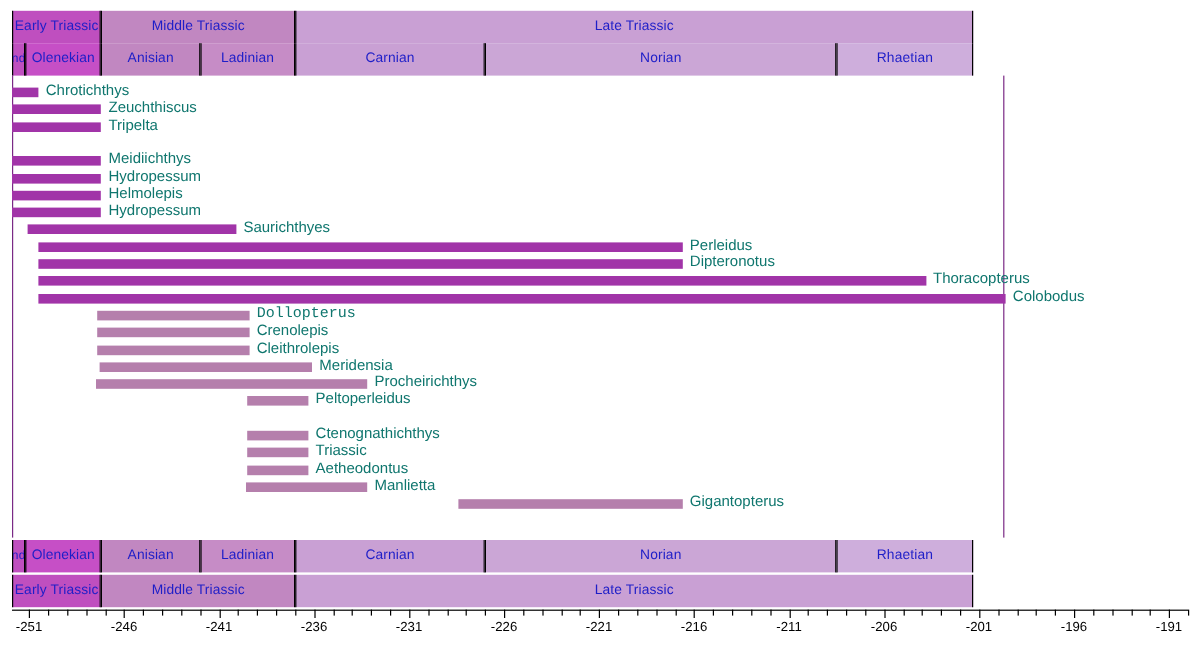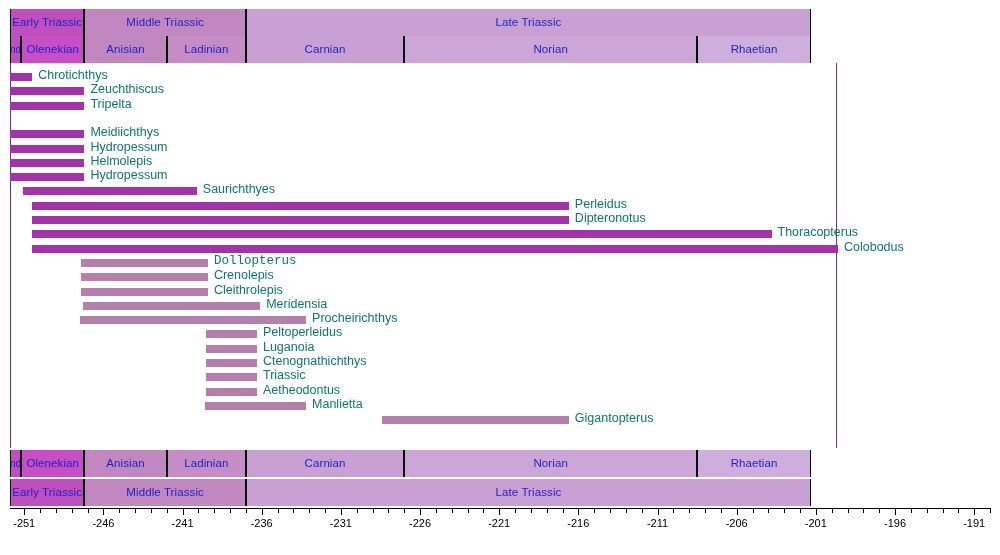--- a/index.html
+++ b/index.html
@@ -232,24 +232,20 @@
         <div class="range-bar" style="left: 82.8271px; width: 177.318px; background: rgb(181, 127, 172);"></div>
         <div class="range-label" style="left: 266.145px;">Meridensia</div>
       </div>
       <div class="range-row" style="top: 250.1px;">
         <div class="range-bar" style="left: 79.6607px; width: 226.397px; background: rgb(181, 127, 172);"></div>
         <div class="range-label" style="left: 312.058px;">Procheirichthys</div>
       </div>
       <div class="range-row" style="top: 264.4px;">
         <div class="range-bar" style="left: 206.317px; width: 50.6624px; background: rgb(181, 127, 172);"></div>
         <div class="range-label" style="left: 262.979px; text-align: right;">Peltoperleidus</div>
-      </div>
-      <div class="range-row" style="top: 278.7px;">
-        <div class="range-bar" style="left: 206.317px; width: 50.6624px; background: rgb(181, 127, 172);"></div>
-        <div class="range-label" style="left: 262.979px;">Luganoia</div>
       </div>
       <div class="range-row" style="top: 293px;">
         <div class="range-bar" style="left: 206.317px; width: 50.6624px; background: rgb(181, 127, 172);"></div>
         <div class="range-label" style="left: 262.979px;">Ctenognathichthys</div>
       </div>
       <div class="range-row" style="top: 307.3px;">
         <div class="range-bar" style="left: 206.317px; width: 50.6624px; background: rgb(181, 127, 172);"></div>
         <div class="range-label" style="left: 262.979px;">Triassic</div>
       </div>
       <div class="range-row" style="top: 321.6px;">

